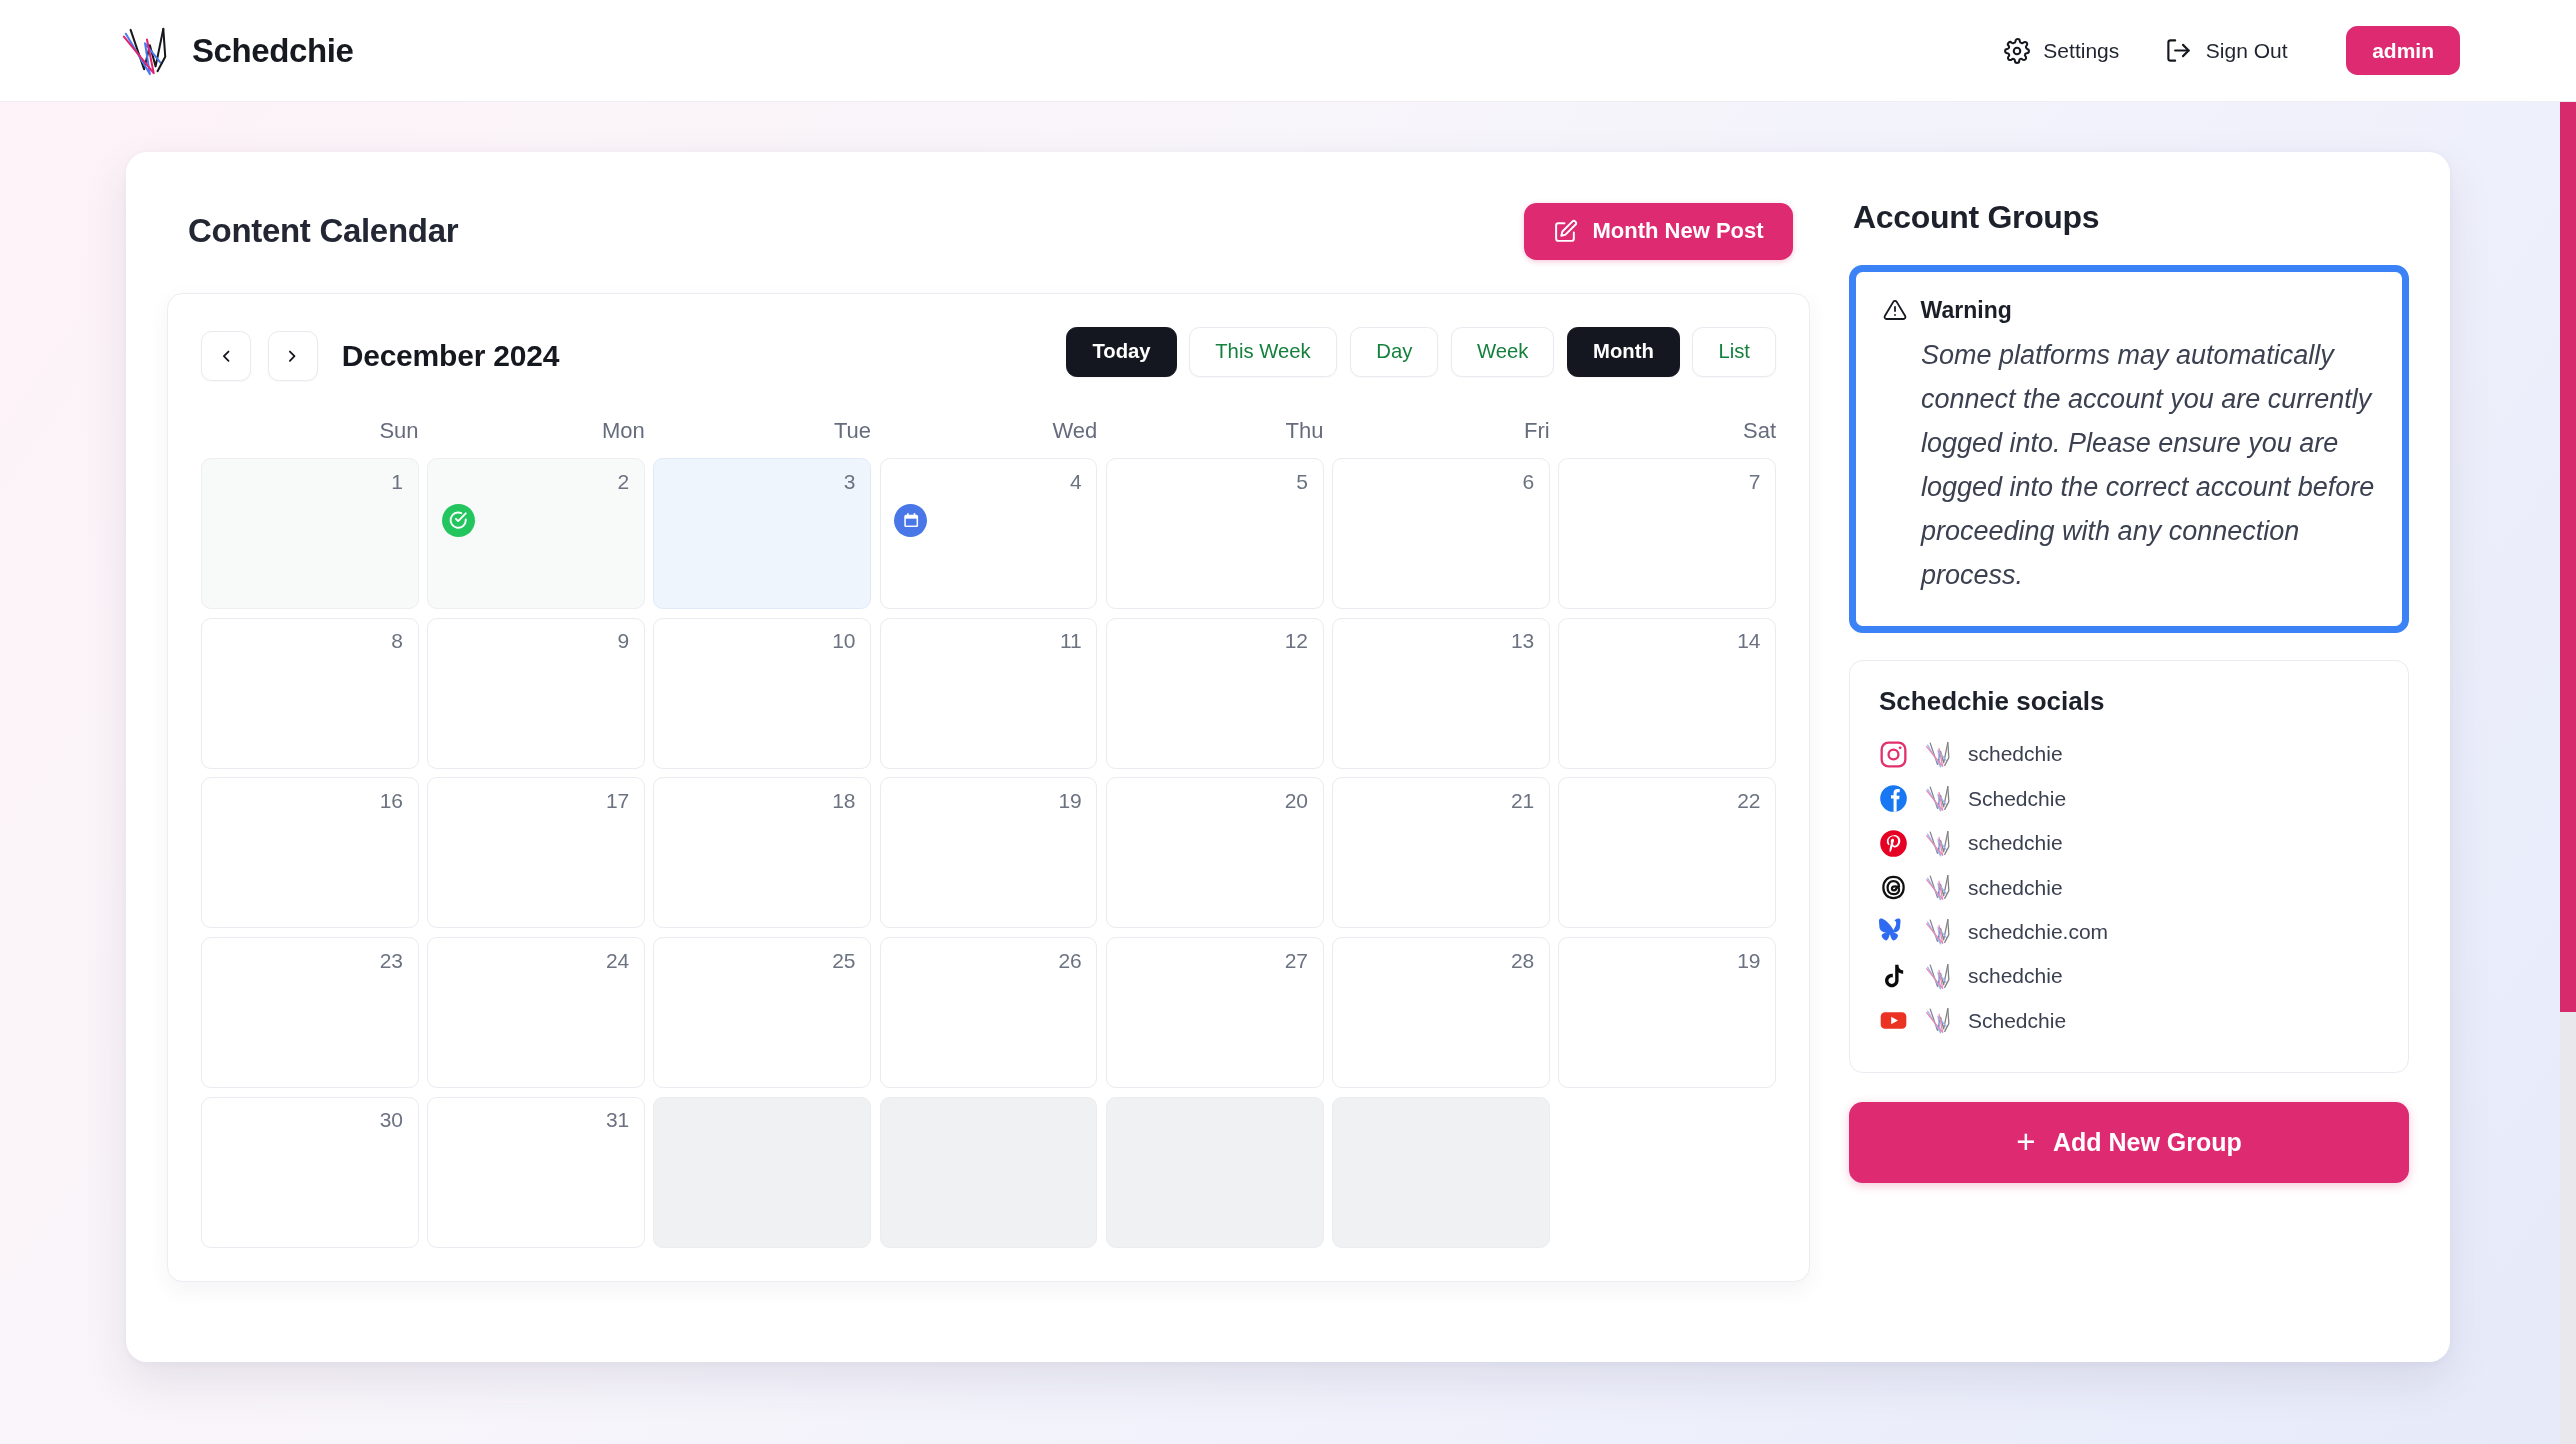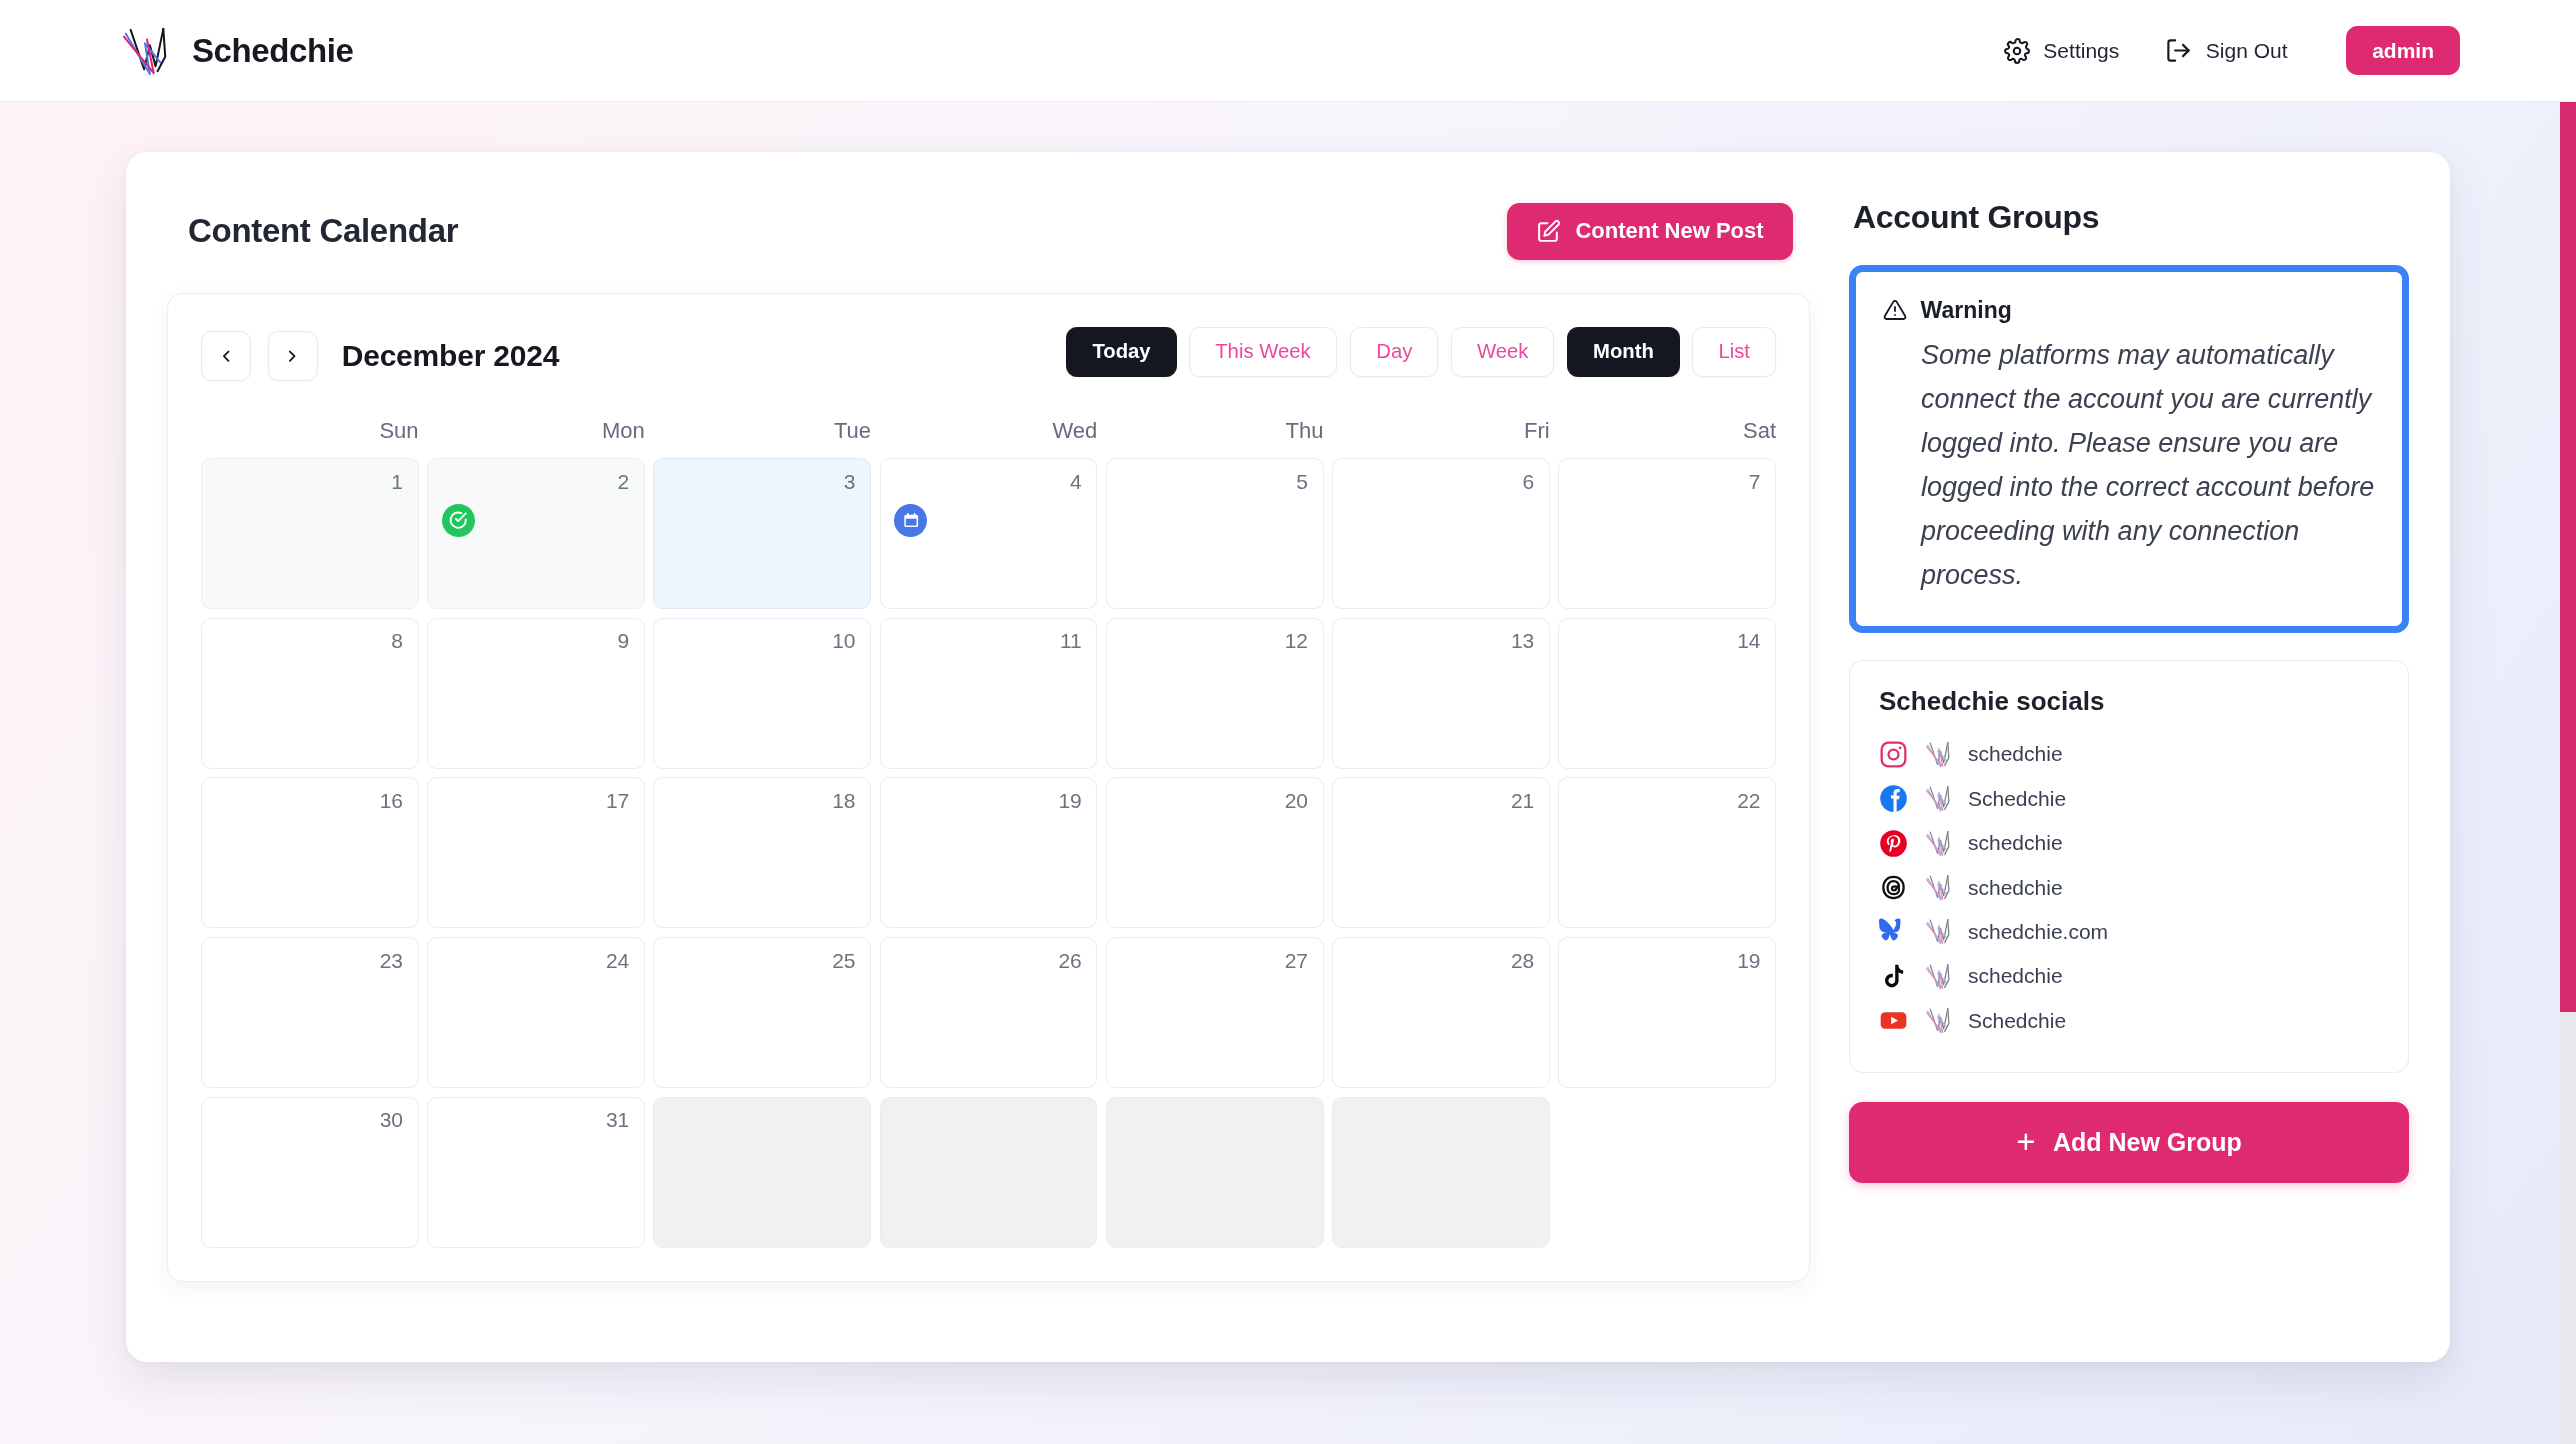--- a/index.html
+++ b/index.html
@@ -162,21 +162,21 @@
   .toolbar-right { display: flex; flex-direction: row; align-items: flex-end; gap: 13.6px; }
   .btn-row { display: flex; gap: 12.6px; }
 
   .tbtn {
     font-family: inherit;
     font-size: 20.3px;
     padding: 12.6px 25px;
     border-radius: 10.6px;
     border: 1px solid #e9e9ef;
     background: #ffffff;
-    color: #ec4899;
+    color: #15803d;
     cursor: pointer;
     box-shadow: 0 1px 1.9px rgba(0,0,0,0.03);
     white-space: nowrap;
   }
   .tbtn.active {
     background: #141720;
     border-color: #141720;
     color: #ffffff;
     font-weight: 600;
   }
@@ -361,21 +361,21 @@
 
     <div class="col-main">
 
       <div class="cal-head">
         <div class="cal-title">Content Calendar</div>
         <button class="btn-create">
           <svg width="25" height="25" viewBox="0 0 24 24" fill="none" stroke="#ffffff" stroke-width="1.9" stroke-linecap="round" stroke-linejoin="round">
             <path d="M11 4H5a2 2 0 0 0-2 2v13a2 2 0 0 0 2 2h13a2 2 0 0 0 2-2v-6"></path>
             <path d="M18.5 2.5a2.12 2.12 0 0 1 3 3L12 15l-4 1 1-4z"></path>
           </svg>
-          <span>Content New Post</span>
+          <span>Month New Post</span>
         </button>
       </div>
 
       <div class="cal-card">
         <div class="cal-toolbar">
           <div class="nav-left">
             <div class="nav-btn">
               <svg width="18.4" height="18.4" viewBox="0 0 24 24" fill="none" stroke="#15181f" stroke-width="2.4" stroke-linecap="round" stroke-linejoin="round">
                 <polyline points="15 18 9 12 15 6"></polyline>
               </svg>

